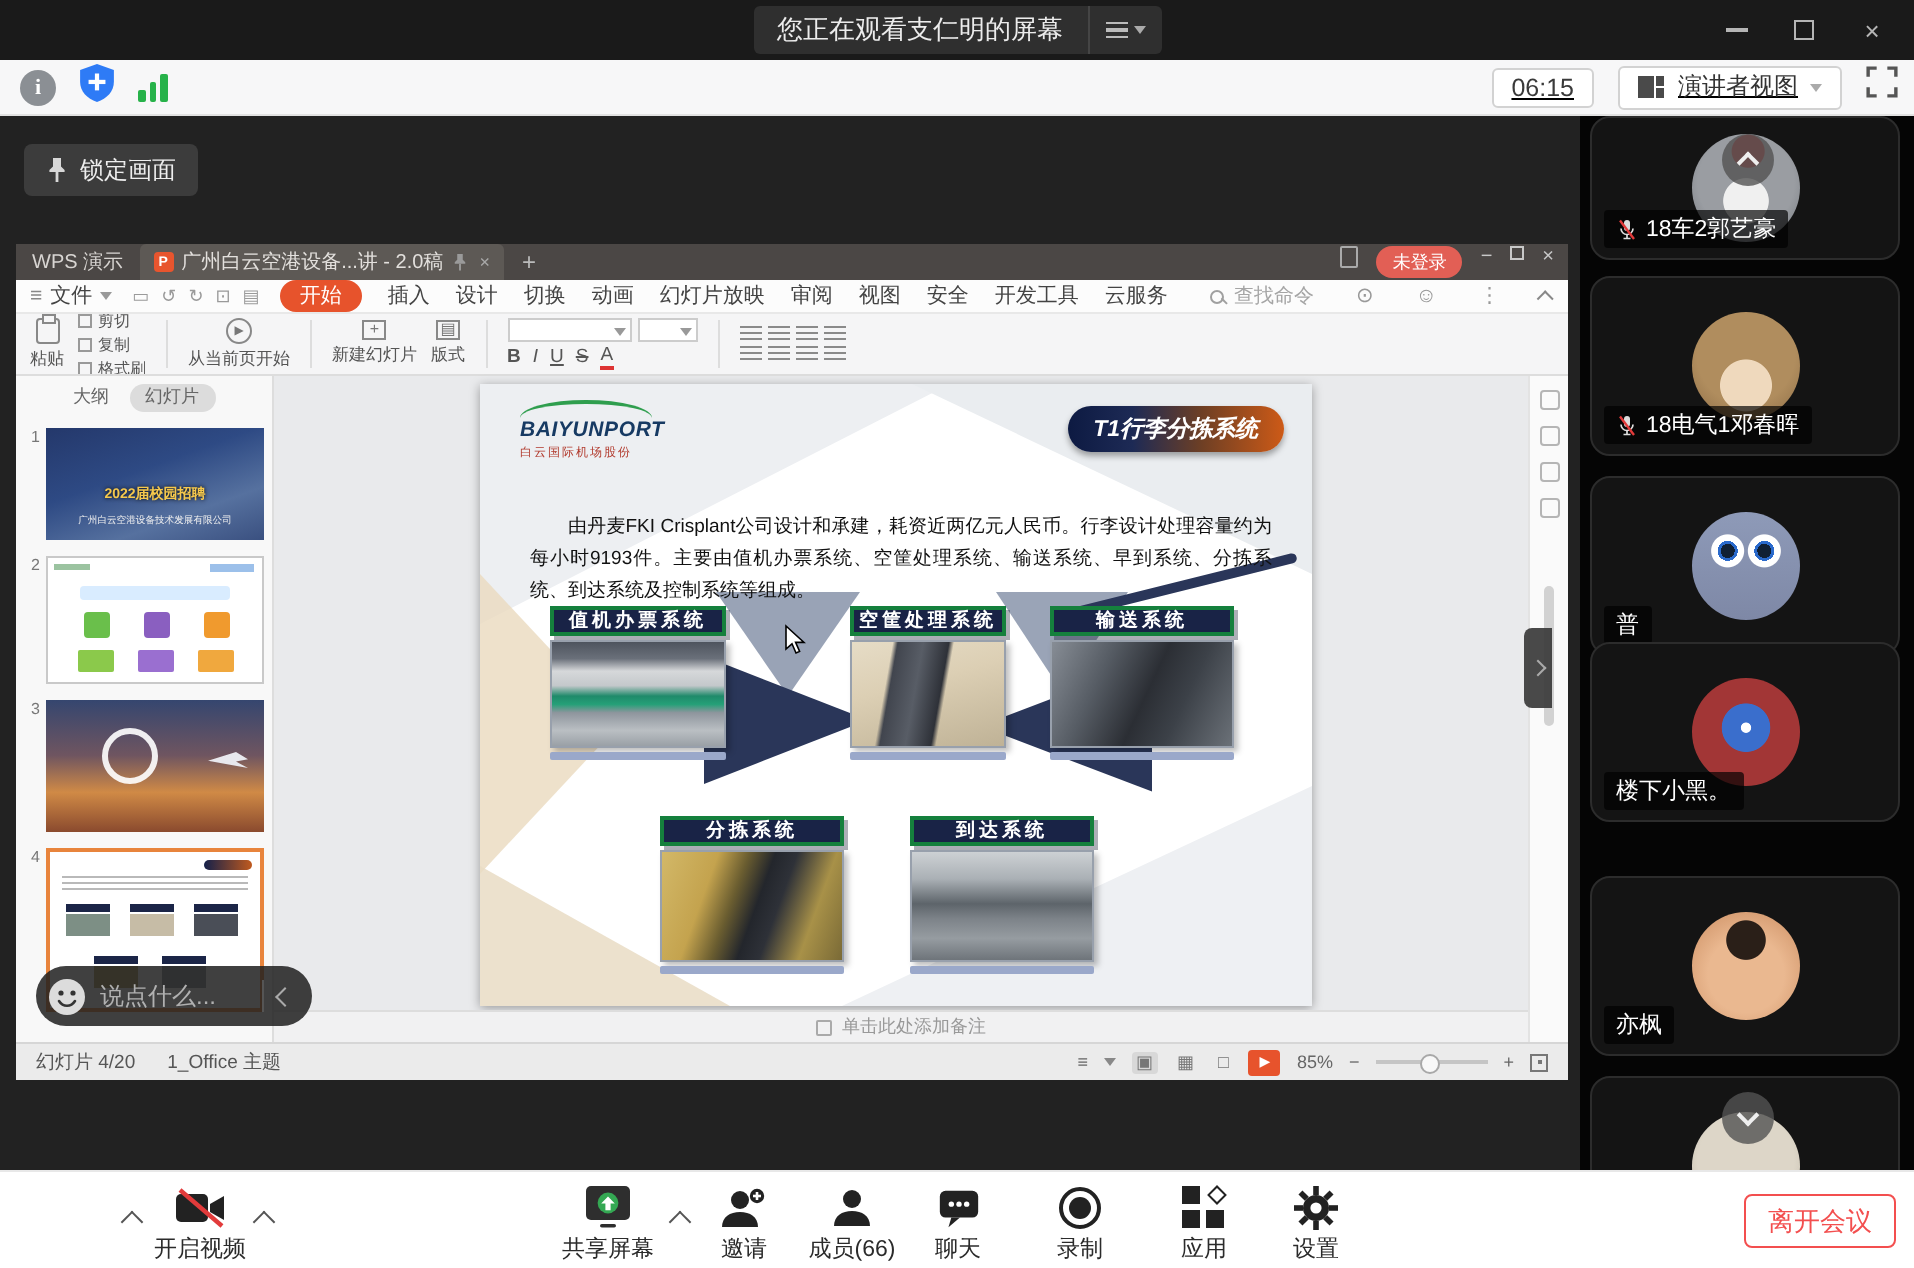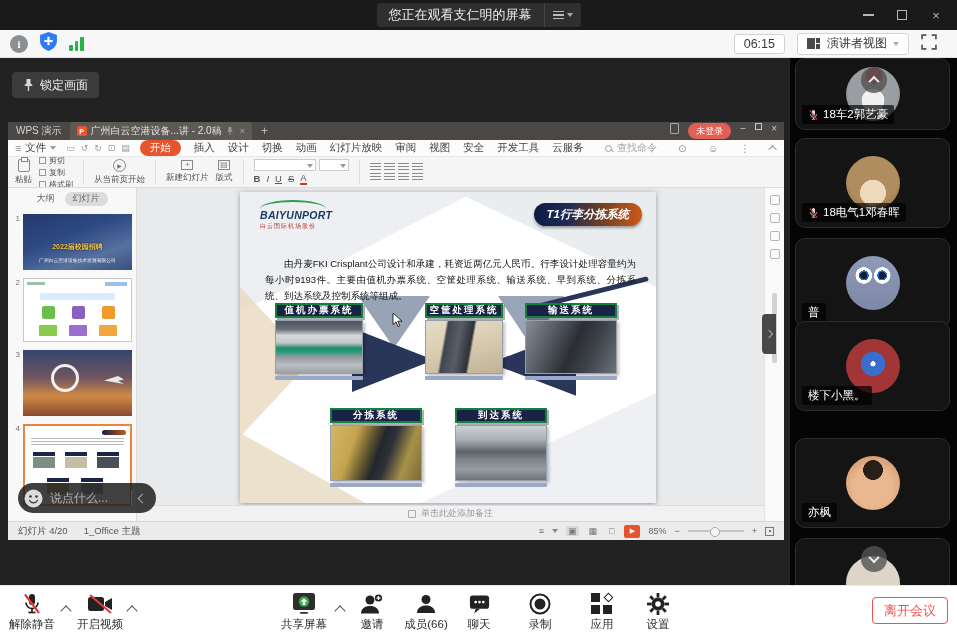--- a/index.html
+++ b/index.html
@@ -19,21 +19,21 @@
 .wc{width:34px;height:30px;display:flex;align-items:center;justify-content:center;color:#b5b5b5;font-size:13px;}
 .wc-box{display:inline-block;width:10px;height:10px;border:1.5px solid #b5b5b5;}
 .wc-min{display:inline-block;width:11px;height:1.6px;background:#b5b5b5;}
 
 
 #meetingbar{position:absolute;left:0;top:30px;width:957px;height:28px;background:#f7f7f8;border-bottom:1px solid #e2e2e2;}
 .mb-left{position:absolute;left:10px;top:0;height:27px;display:flex;align-items:center;gap:12px;}
 .ic-info{width:18px;height:18px;border-radius:50%;background:#8b8f94;color:#fff;font-size:11px;font-weight:bold;display:flex;align-items:center;justify-content:center;font-family:"Liberation Serif",serif;}
 .ic-signal{display:flex;align-items:flex-end;gap:2px;height:14px;}
 .ic-signal i{display:block;width:3.5px;background:#27b24a;border-radius:1px;}
-.mb-right{position:absolute;right:20px;top:0;height:27px;display:flex;align-items:center;gap:12px;}
+.mb-right{position:absolute;right:8px;top:0;height:27px;display:flex;align-items:center;gap:12px;text-decoration:underline;}
 .timer{border:1px solid #d2d2d2;background:#fff;border-radius:3px;font-size:12.5px;color:#3a3a3a;padding:2px 9px;}
 .viewbtn{border:1px solid #d2d2d2;background:#fff;border-radius:3px;height:22px;display:flex;align-items:center;gap:6px;padding:0 9px;font-size:12px;color:#333;}
 .vb-ic{width:14px;height:11px;display:grid;grid-template-columns:8px 4px;grid-template-rows:5px 5px;gap:1px;}
 .vb-ic b{background:#4a4a4a;display:block;}
 .vb-ic b:first-child{grid-row:1/3;}
 
 
 #stage{position:absolute;left:0;top:58px;width:790px;height:527px;background:#222;}
 .lockbtn{position:absolute;left:12px;top:14px;height:26px;background:#3c3c3c;border-radius:4px;display:flex;align-items:center;gap:6px;padding:0 11px;color:#eee;font-size:12px;}
 
@@ -575,32 +575,20 @@
   </div>
   <div class="scrollbtn sb-up">
       <span class="chev-u"></span>
     </div>
   <div class="scrollbtn sb-down">
       <span class="chev-d"></span>
     </div>
 </div>
 
 <div id="bottombar">
-  <div class="bbi" style="left:2px">
-    <span class="ico">
-        <svg width="22" height="24" viewBox="0 0 22 24">
-          <rect x="8" y="2" width="6" height="11" rx="3" fill="#222"></rect>
-          <path d="M5 10.5a6 6 0 0 0 12 0" fill="none" stroke="#222" stroke-width="1.7"></path>
-          <line x1="11" y1="16.5" x2="11" y2="20" stroke="#222" stroke-width="1.7"></line>
-          <line x1="7.5" y1="20.5" x2="14.5" y2="20.5" stroke="#222" stroke-width="1.7"></line>
-          <line x1="4" y1="2.5" x2="18" y2="21" stroke="#e23b3b" stroke-width="2.2"></line>
-        </svg>
-      </span>
-    <span>解除静音</span>
-  </div>
   <span class="bchev" style="left:62px"></span>
   <div class="bbi" style="left:70px">
     <span class="ico">
         <svg width="26" height="22" viewBox="0 0 26 22">
           <rect x="1" y="4" width="16" height="14" rx="2.5" fill="#222"></rect>
           <path d="M18 9l7-4v12l-7-4z" fill="#222"></path>
           <line x1="3" y1="2" x2="24" y2="20" stroke="#e23b3b" stroke-width="2.2"></line>
         </svg>
       </span>
     <span>开启视频</span>

